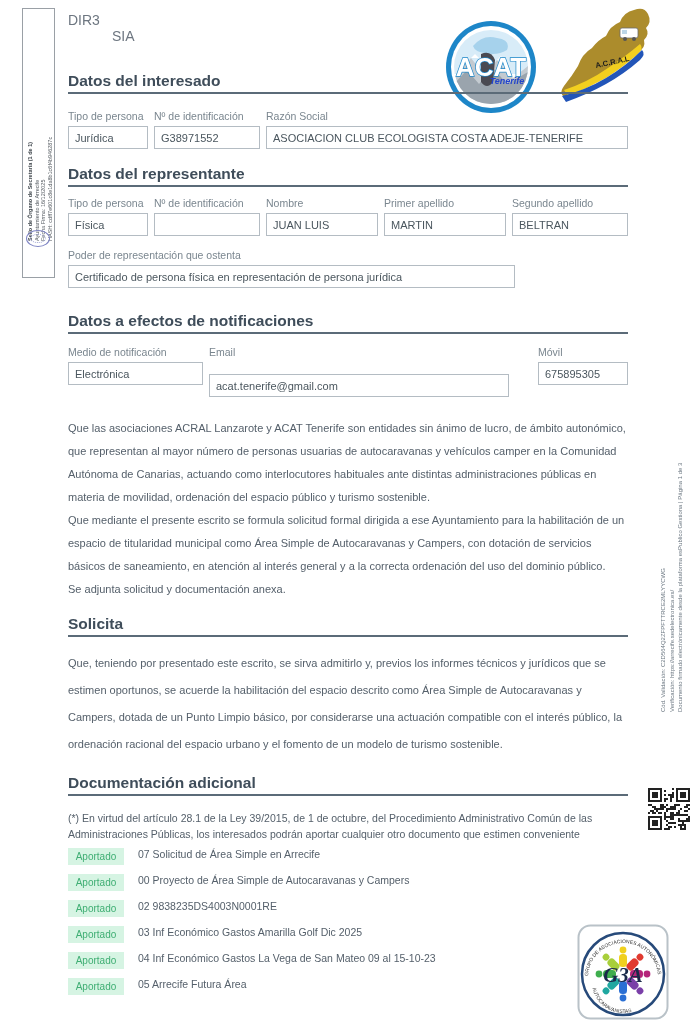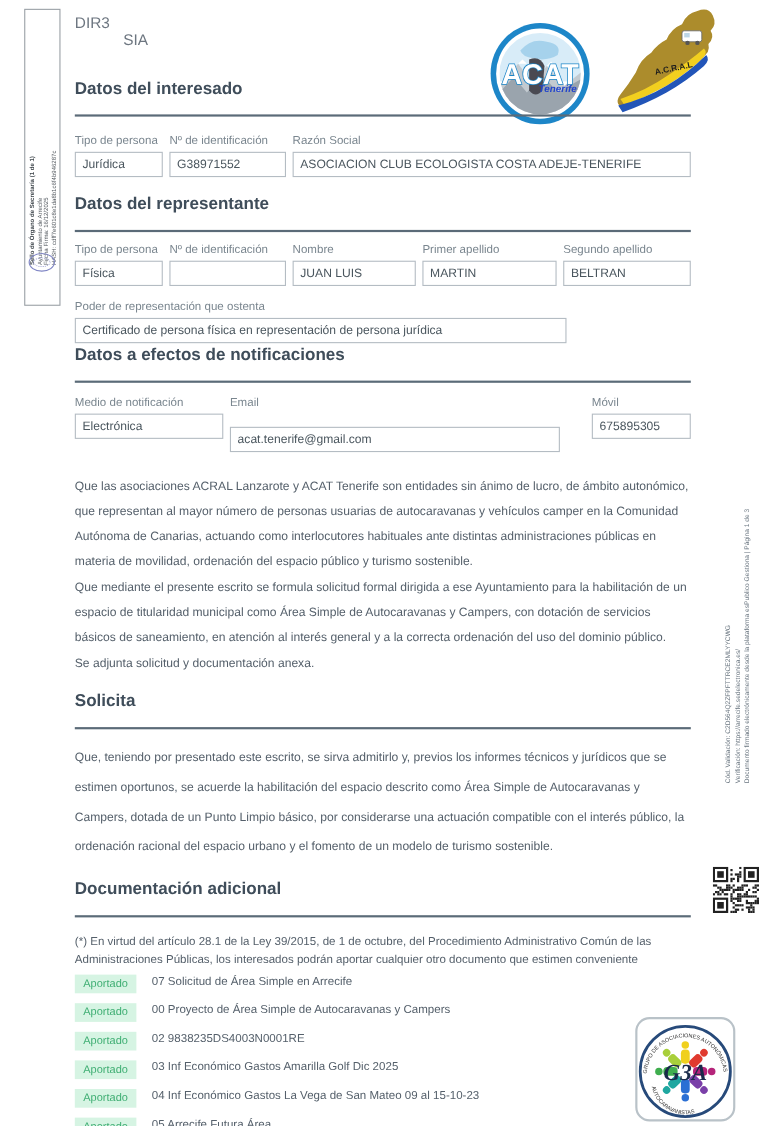--- a/index.html
+++ b/index.html
@@ -12,21 +12,21 @@
   .st { font-size:5.5px; line-height:6.6px; color:#555b61; white-space:nowrap; }
   .st.b { font-weight:bold; color:#3f464c; }
   .seal-oval { position:absolute; left:3px; top:221px; width:24px; height:17px; border:1px solid #7e84c4; border-radius:50%; }
   .seal-oval::after { content:""; position:absolute; left:3px; top:3px; right:3px; bottom:3px; border:1px dotted #9ba0d2; border-radius:50%; }
 
   
   .main { position:absolute; left:68px; top:0; width:560px; }
   .coderow { margin-top:12px; display:flex; font-size:14px; color:#6d7680;flex-direction:column; }
   .coderow .sia { margin-left:44px; }
 
-  .sec-h { font-size:15.5px; font-weight:bold; color:#3f4d5a; padding-bottom:14px; border-bottom:2px solid #5b6b78; }
+  .sec-h { font-size:15.5px; font-weight:bold; color:#3f4d5a; padding-bottom:2px; border-bottom:2px solid #5b6b78; }
 
   .frow { display:flex; gap:6px; margin-top:14px; }
   .field { display:flex; flex-direction:column; gap:4px; }
   .flabel { font-size:10.5px; color:#7a868f; white-space:nowrap; }
   .fbox { height:23px; border:1px solid #b4bcc3; background:#fff; display:flex; align-items:center; padding:0 6px; font-size:11px; color:#4a565e; white-space:nowrap; overflow:hidden; }
   .w80 { width:80px; } .w106 { width:106px; } .w112 { width:112px; } .w122 { width:122px; }
   .w135 { width:135px; } .w300 { width:300px;gap:16px; } .w90 { width:90px; }
   .grow { flex:1; min-width:0; }
   .spacer { flex:1; }
 
@@ -141,21 +141,21 @@
         <div class="fbox">MARTIN</div>
       </div>
       <div class="field grow">
         <div class="flabel">Segundo apellido</div>
         <div class="fbox">BELTRAN</div>
       </div>
     </div>
     <div class="flabel" style="margin-top:13px">Poder de representación que ostenta</div>
     <div class="fbox" style="margin-top:4px;width:447px">Certificado de persona física en representación de persona jurídica</div>
 
-    <div class="sec-h" style="margin-top:2px">Datos a efectos de notificaciones</div>
+    <div class="sec-h" style="margin-top:24px">Datos a efectos de notificaciones</div>
     <div class="frow" style="margin-top:12px">
       <div class="field w135">
         <div class="flabel">Medio de notificación</div>
         <div class="fbox">Electrónica</div>
       </div>
       <div class="field w300">
         <div class="flabel">Email</div>
         <div class="fbox">acat.tenerife@gmail.com</div>
       </div>
       <div class="spacer"></div>

